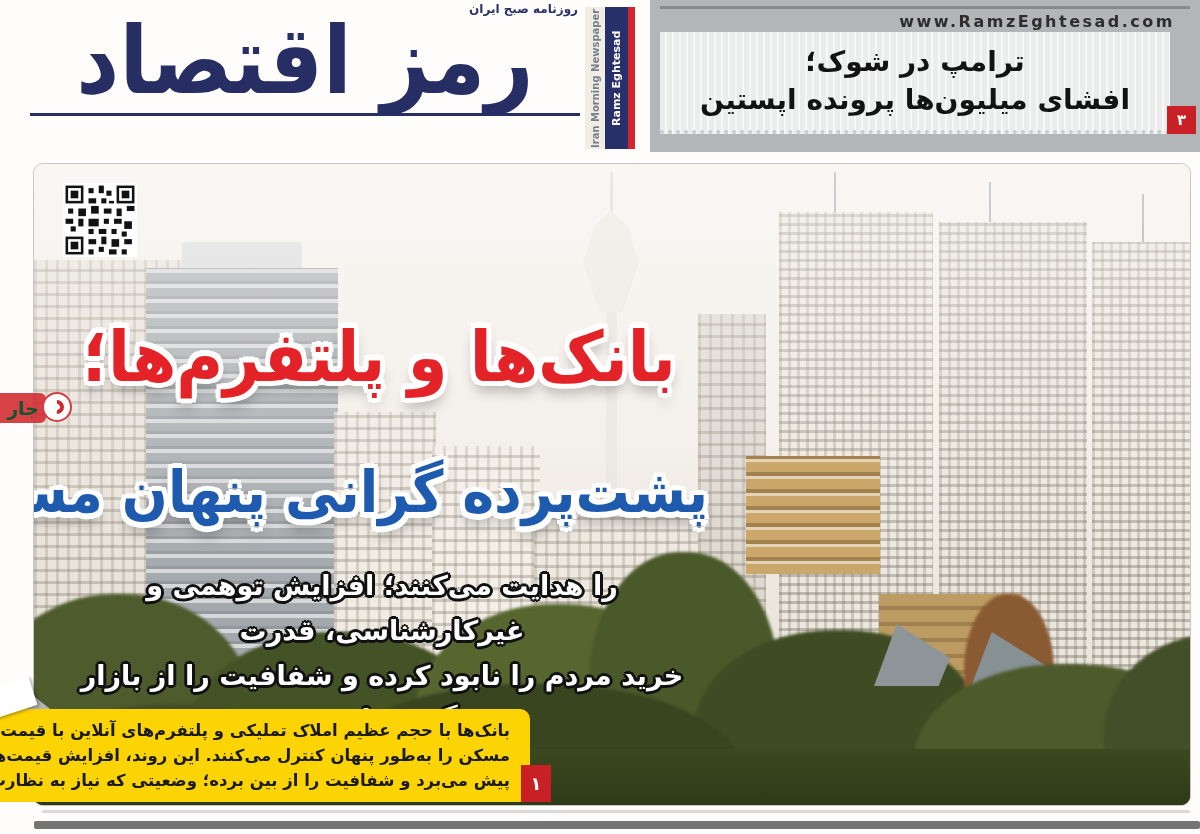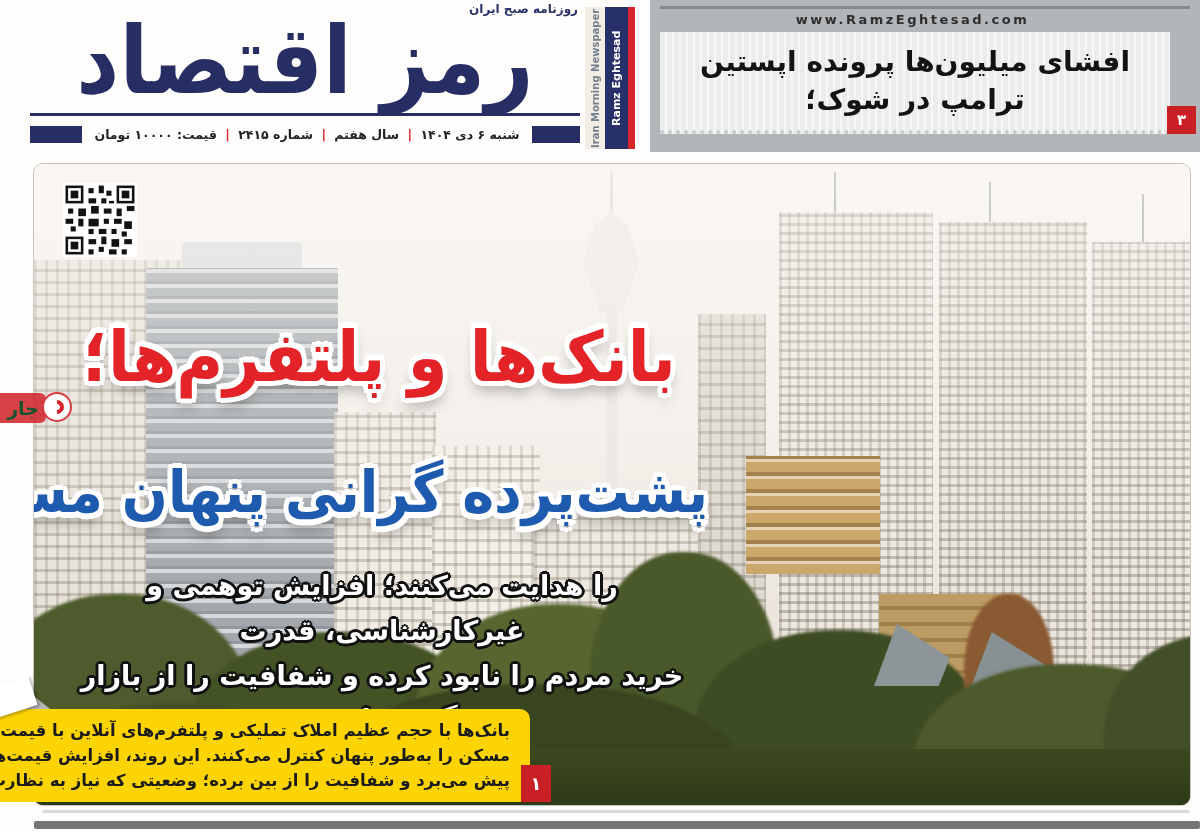--- a/index.html
+++ b/index.html
@@ -27,22 +27,22 @@
   
   #side-strips { position:absolute; left:585px; top:7px; height:142px; display:flex; }
   .vstrip { writing-mode:vertical-rl; transform:rotate(180deg); display:flex;
             align-items:center; justify-content:center; white-space:nowrap; }
   .strip-light { width:20px; background:#f1ede5; color:#76808d; font-size:10px; font-weight:bold; }
   .strip-navy  { width:23px; background:#283069; color:#ffffff; font-size:11px; font-weight:bold; }
   .strip-red   { width:7px;  background:#d6242b; }
   
   #header-right { position:absolute; left:650px; top:0; width:550px; height:152px; background:#b3b6b9; }
   .topline { position:absolute; left:10px; right:10px; top:6px; height:3px; background:#87898c; }
-  .url { position:absolute; top:12px; left:0; width:525px; text-align:center;
-         font-size:13px; font-weight:bold; letter-spacing:2.5px; color:#2e2e2e; }
+  .url { position:absolute; top:12px; left:0; width:525px; text-align:right;
+         font-size:16px; font-weight:bold; letter-spacing:2.5px; color:#2e2e2e; }
   .news-box { position:absolute; left:10px; top:32px; width:510px; height:102px;
               background:repeating-linear-gradient(90deg,#ebeded 0 5px,#f7f8f8 5px 7px);
               border-bottom:4px dotted #c9cccc;
               display:flex; flex-direction:column; justify-content:center;
               text-align:center; direction:rtl; }
   .news-line { font-size:28px; font-weight:900; color:#131313; line-height:1.35; }
   .badge { background:#c92026; color:#ffffff; display:flex; align-items:center;
            justify-content:center; font-weight:900; }
   #badge-3 { position:absolute; left:517px; top:106px; width:29px; height:28px; font-size:15px; }
   
@@ -106,47 +106,34 @@
   #edge-bar  { position:absolute; left:34px; top:821px; width:1166px; height:8px;
                background:#757575; border-radius:2px; }
 </style>
 </head>
 <body>
 
 <header id="masthead">
   <div class="tagline" dir="rtl">روزنامه صبح ایران</div>
   <div class="logo">رمز اقتصاد</div>
   <div class="m-rule"></div>
-  <div class="date-row">
-    <div class="navy-block nb-l"></div>
-    <div class="date-text" dir="rtl">
-      <span>شنبه ۶ دی ۱۴۰۴</span>
-      <span class="sep">|</span>
-      <span>سال هفتم</span>
-      <span class="sep">|</span>
-      <span>شماره ۲۴۱۵</span>
-      <span class="sep">|</span>
-      <span>قیمت: ۱۰۰۰۰ تومان</span>
-    </div>
-    <div class="navy-block nb-r"></div>
-  </div>
 </header>
 
 <div id="side-strips">
   <div class="vstrip strip-light">Iran Morning Newspaper</div>
   <div class="vstrip strip-navy">Ramz Eghtesad</div>
   <div class="vstrip strip-red"></div>
 </div>
 
 <section id="header-right">
   <div class="topline"></div>
   <div class="url">www.RamzEghtesad.com</div>
   <div class="news-box">
+    <div class="news-line">ترامپ در شوک؛</div>
     <div class="news-line">افشای میلیون‌ها پرونده اپستین</div>
-    <div class="news-line">ترامپ در شوک؛</div>
   </div>
   <div class="badge" id="badge-3">۳</div>
 </section>
 
 <section id="photo">
 
   <div class="abs" style="left:576px; top:8px; width:3px; height:50px; background:#d9d5d0;"></div>
   <div class="abs" style="left:572px; top:50px; width:11px; height:300px; background:#e9e5e0; border-radius:3px;"></div>
   <div class="abs" style="left:549px; top:46px; width:56px; height:102px; background:#ece8e3; clip-path:polygon(50% 0, 80% 16%, 100% 52%, 70% 100%, 30% 100%, 0 52%, 20% 16%);"></div>
 

